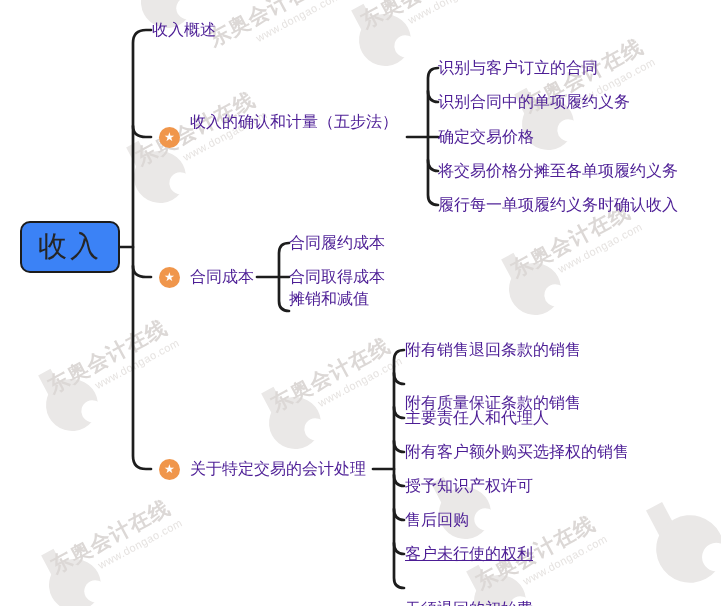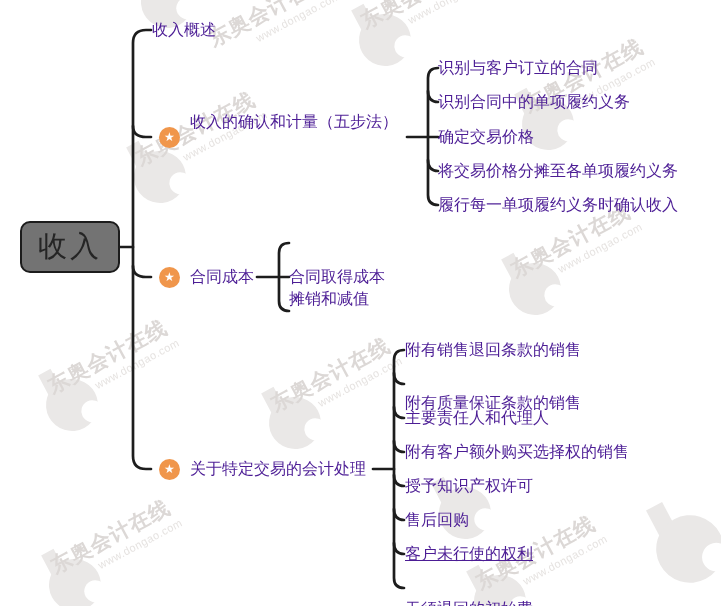--- a/index.html
+++ b/index.html
@@ -42,21 +42,21 @@
 
   
   .links { position: absolute; left: 0; top: 0; z-index: 1; }
   .links path { fill: none; stroke: #1d1d1d; stroke-width: 2.7; stroke-linecap: round; }
 
   
   .root-node {
     position: absolute; left: 20px; top: 221px;
     width: 100px; height: 52px;
     border: 2.5px solid #1c1c1c; border-radius: 10px;
-    background: #737373;
+    background: #3b82f6;
     display: flex; align-items: center; justify-content: center;
     font-size: 29px; letter-spacing: 3px; color: #252525;
     z-index: 2;
   }
   .label {
     position: absolute;
     transform: translateY(-50%);
     font-size: 16px; color: #4c1d95;
     white-space: nowrap; line-height: 20px;
     z-index: 2;
@@ -207,20 +207,21 @@
   <span class="star" style="left:159px; top:127px;">★</span>
   <div class="label" style="left:190px; top:122px;">收入的确认和计量（五步法）</div>
   <div class="label" style="left:438px; top:68px;text-align:right;">识别与客户订立的合同</div>
   <div class="label" style="left:438px; top:102px;">识别合同中的单项履约义务</div>
   <div class="label" style="left:438px; top:137px;">确定交易价格</div>
   <div class="label" style="left:438px; top:171px;">将交易价格分摊至各单项履约义务</div>
   <div class="label" style="left:438px; top:205px;">履行每一单项履约义务时确认收入</div>
 
   <span class="star" style="left:159px; top:267px;">★</span>
   <div class="label" style="left:190px; top:277px;">合同成本</div>
+  <div class="label" style="left:289px; top:243px;">合同履约成本</div>
   <div class="label" style="left:289px; top:277px;">合同取得成本</div>
   <div class="label" style="left:289px; top:299px;text-align:right;">摊销和减值</div>
 
   <span class="star" style="left:159px; top:459px;">★</span>
   <div class="label" style="left:405px; top:350px;">附有销售退回条款的销售</div>
   <div class="label" style="left:190px; top:469px;">关于特定交易的会计处理</div>
   <div class="label" style="left:405px; top:384px;margin-top:19px;">附有质量保证条款的销售</div>
   <div class="label" style="left:405px; top:418px;">主要责任人和代理人</div>
   <div class="label" style="left:405px; top:452px;">附有客户额外购买选择权的销售</div>
   <div class="label" style="left:405px; top:486px;">授予知识产权许可</div>

